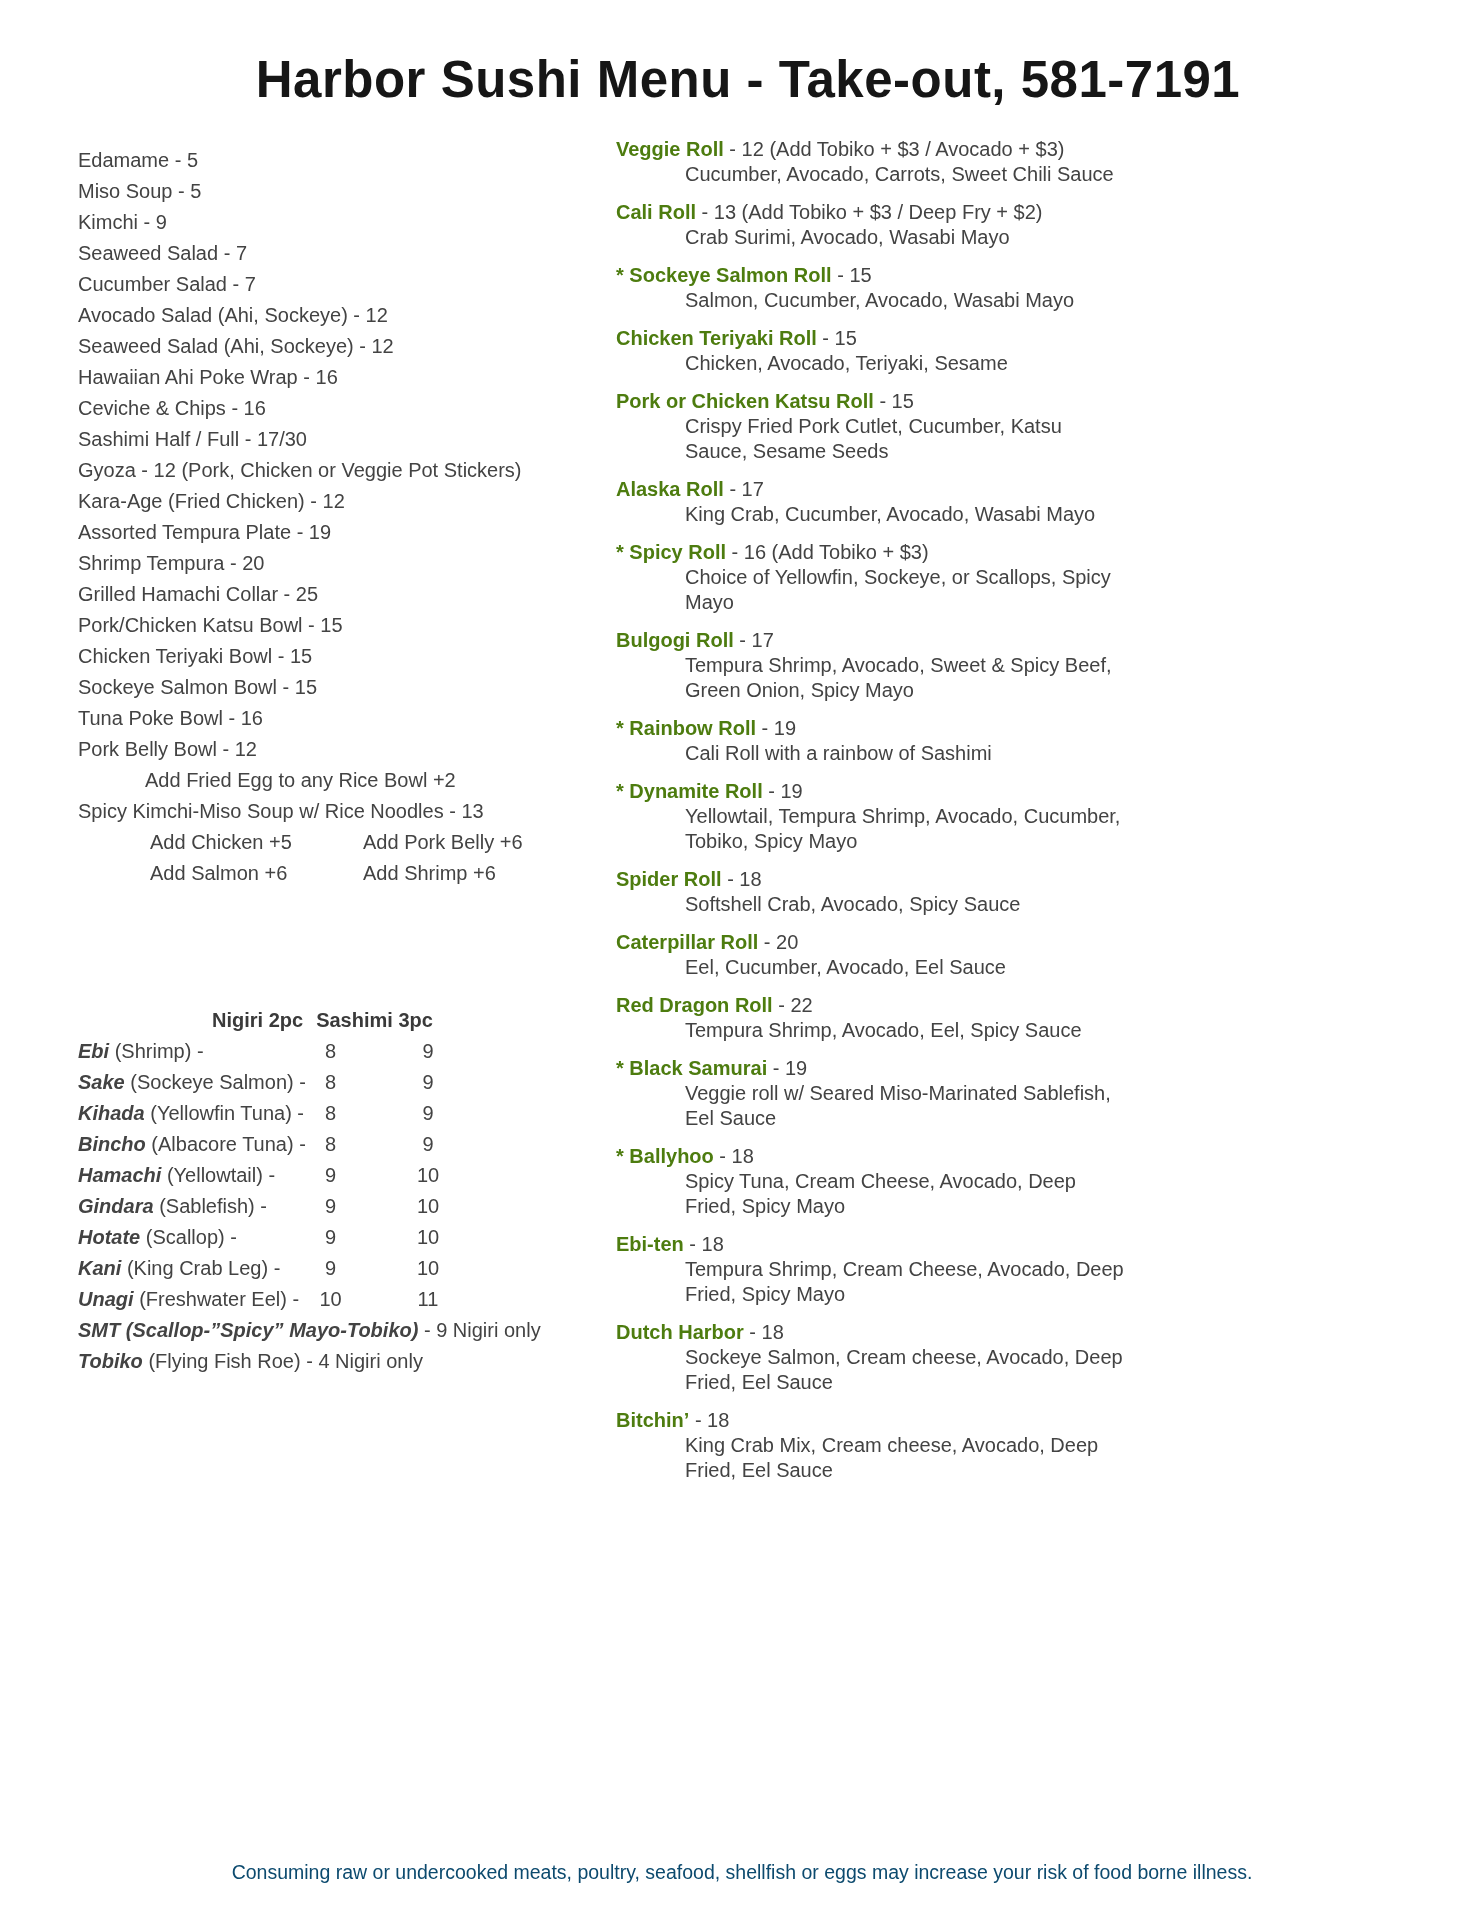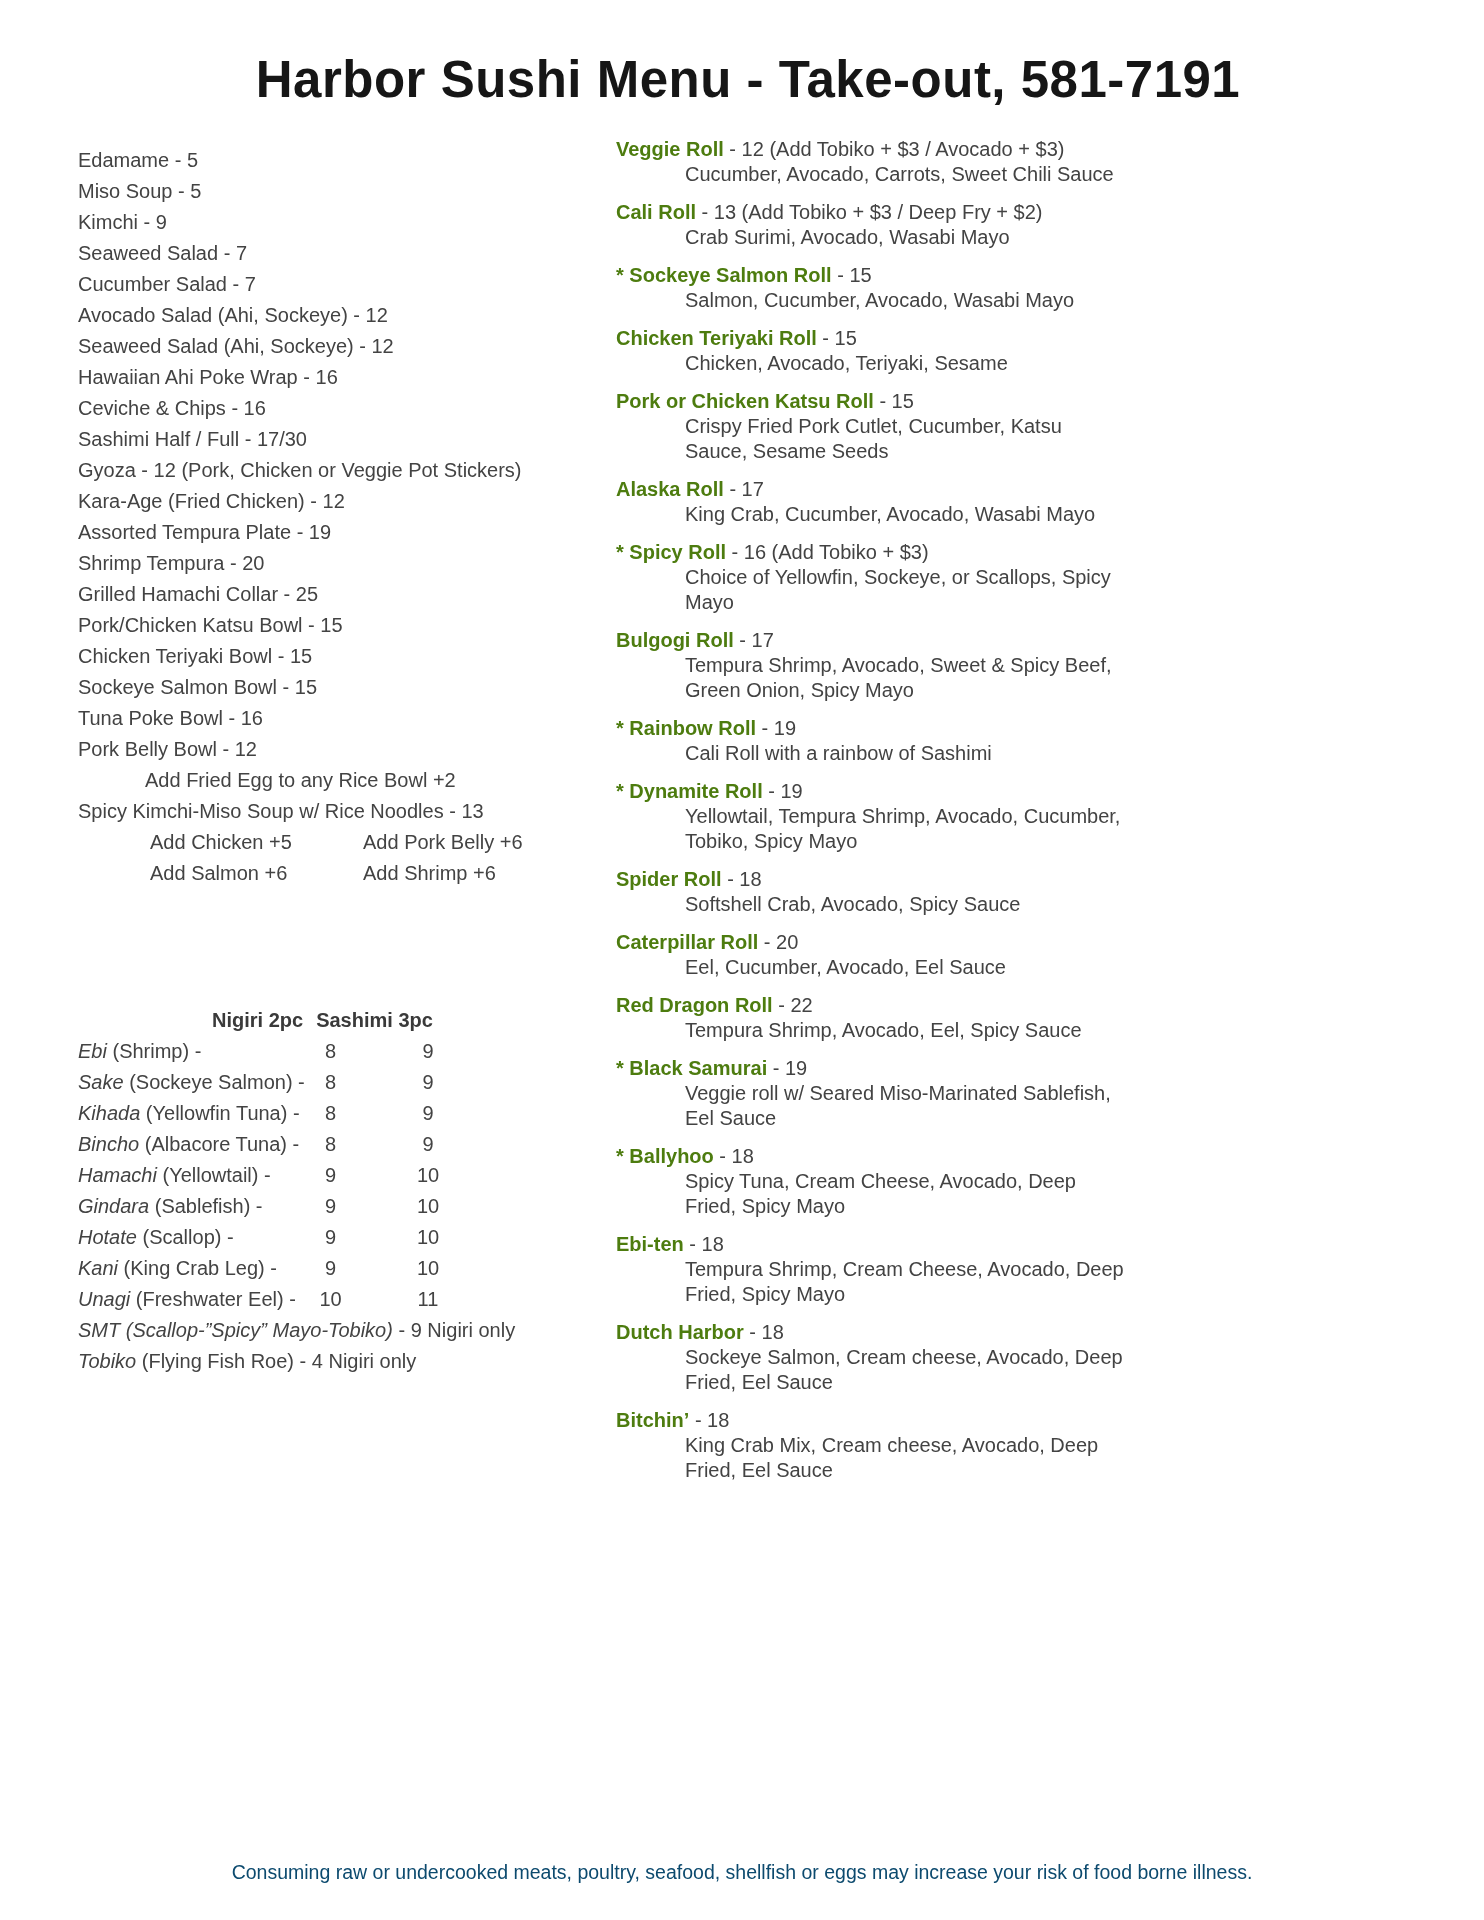--- a/index.html
+++ b/index.html
@@ -34,21 +34,21 @@
   
   .nigiri-section { margin-top: 116px; }
   .nigiri-header { display: flex; font-weight: 700; color: #3a3a3a; }
   .nh-spacer { width: 134px; }
   .nh-gap { width: 13px; }
   .nigiri-row { display: flex; }
   .col-name { width: 230px; white-space: nowrap; }
   .col-n { width: 45px; text-align: center; }
   .col-s { width: 150px; text-align: center; }
   .nigiri-extra { white-space: nowrap; }
-  i { font-style: italic; }
+  i { font-style: italic; font-weight: bold; }
 
   
   .right-col { margin-left: 13px; width: 512px; font-size: 20px; margin-top: -8px; }
   .roll { margin-bottom: 13px; }
   .roll-title { line-height: 25px; }
   .roll-title b { font-weight: 700; color: #4d7c0f; }
   .roll-desc { margin-left: 69px; line-height: 25px; }
 
   .footer {
     position: absolute;

